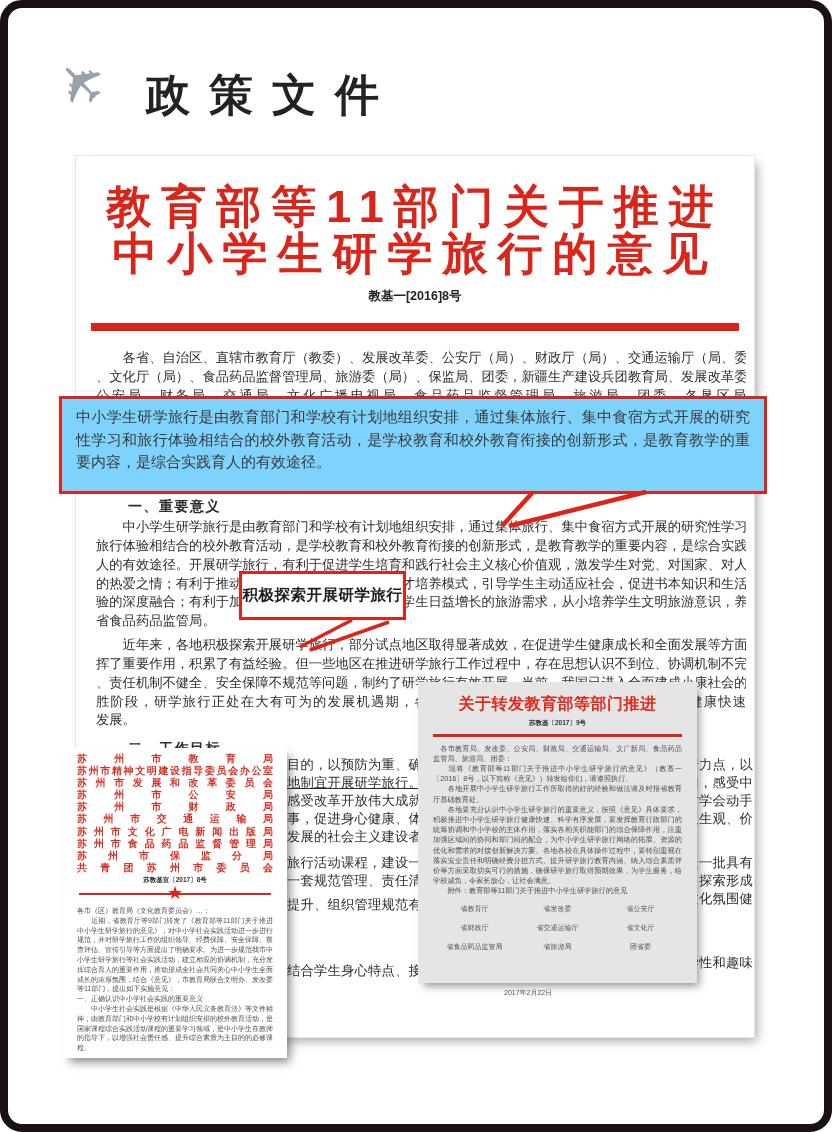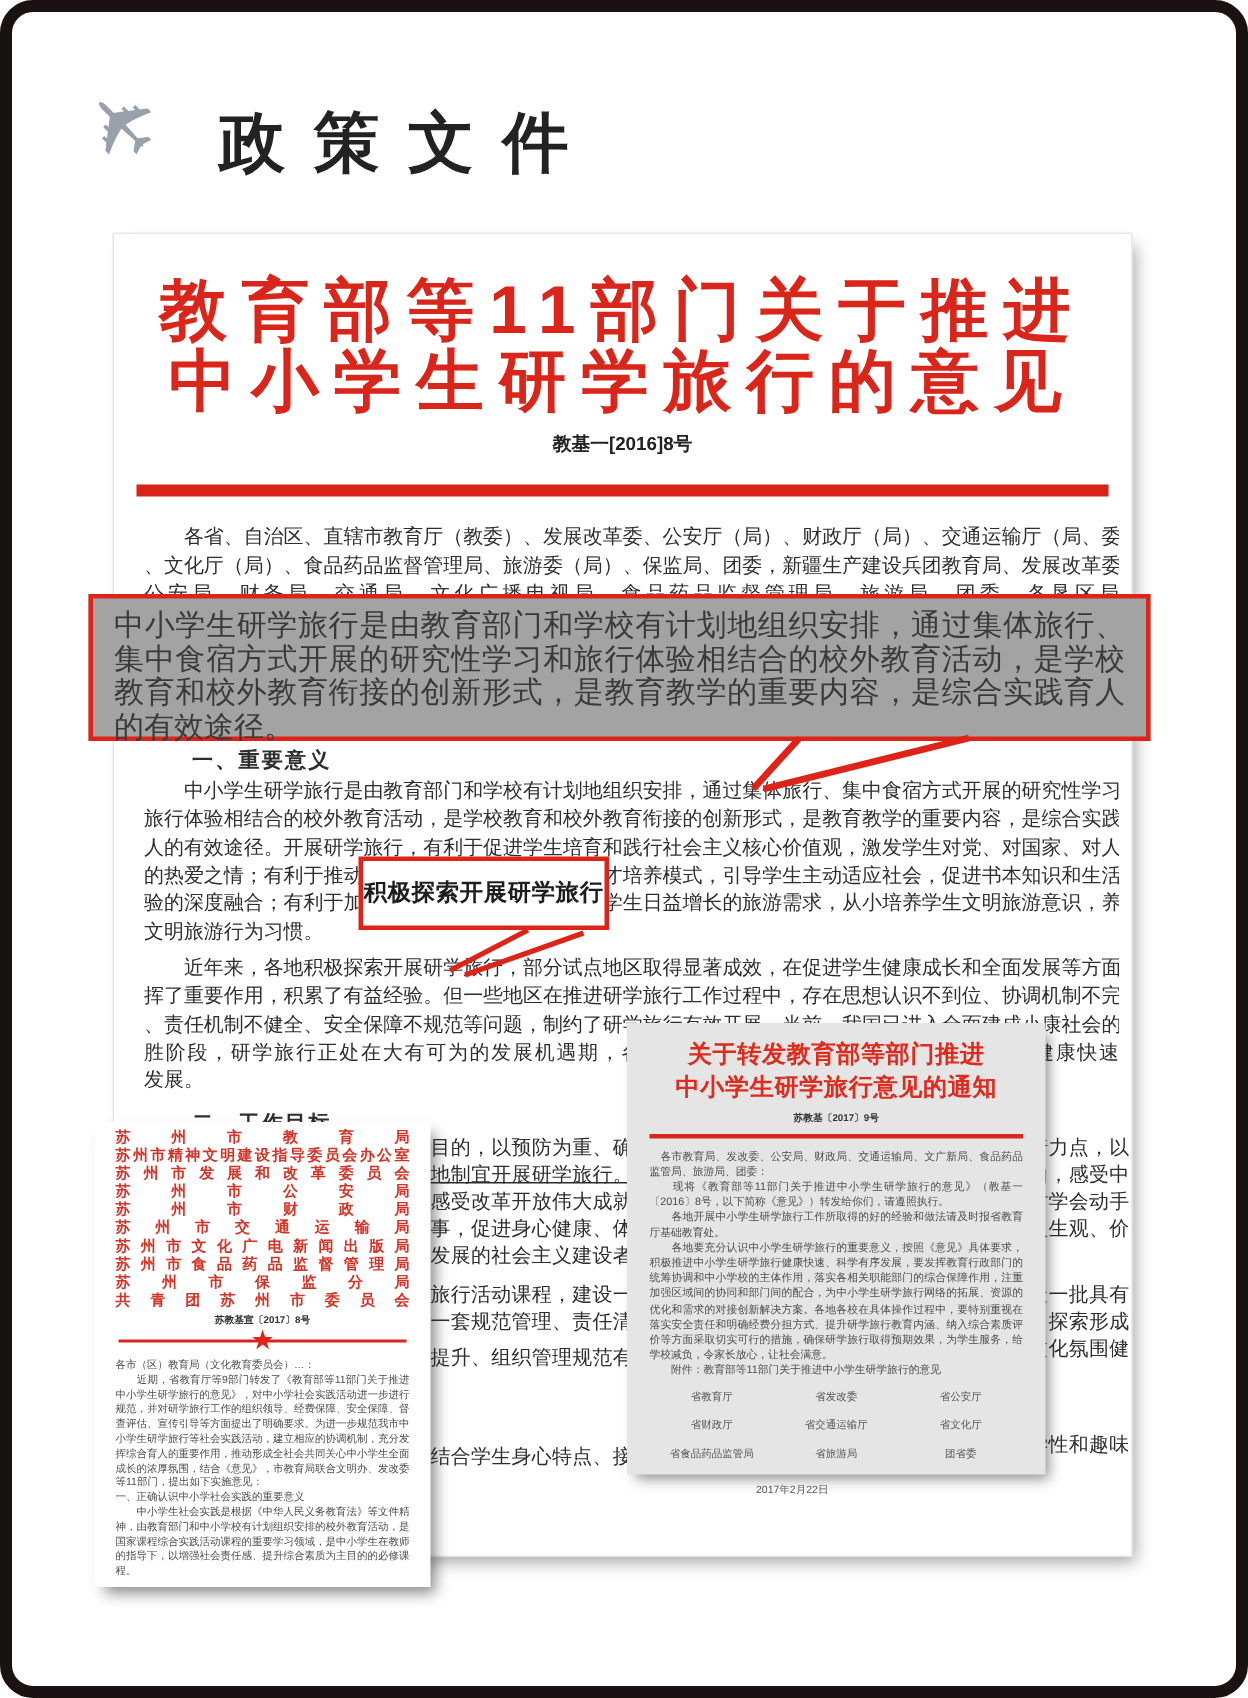--- a/index.html
+++ b/index.html
@@ -37,23 +37,23 @@
 
   
   .frag-col{position:absolute;top:0;width:0;z-index:2;}
   .frag-col.mid{left:287px;}
   .frag-col.rightc{left:auto;right:79px;}
   .frag{position:absolute;left:0;white-space:nowrap;font-size:13.3px;letter-spacing:.2px;
         color:#2e2e2e;}
   .frag.fragr{left:auto;right:0;}
 
   
-  .callout{position:absolute;left:59px;top:396px;width:708px;height:98px;background:#a3a3a3;
+  .callout{position:absolute;left:59px;top:396px;width:708px;height:98px;background:#7dd3fc;
            border:3.5px solid #de2418;box-sizing:border-box;padding:7px 14px;z-index:3;
-           font-size:20px;line-height:22.6px;font-weight:500;color:#3a3a3a;text-align:justify;}
+           font-size:15px;line-height:22.6px;font-weight:500;color:#3a3a3a;text-align:justify;}
   .label-box{position:absolute;left:239px;top:571px;width:167px;height:49px;background:#fff;
              border:3.5px solid #de2418;box-sizing:border-box;z-index:3;display:flex;
              align-items:center;justify-content:center;font-size:15.5px;font-weight:bold;
              color:#1d1d1d;letter-spacing:.5px;}
   .tails{position:absolute;inset:0;width:832px;height:1132px;pointer-events:none;z-index:4;}
   .tails line{stroke:#de2418;}
 
   
   .left-doc{position:absolute;left:63px;top:748px;width:224px;height:310px;background:#fff;
             box-sizing:border-box;padding:5px 14px 0;z-index:5;
@@ -107,21 +107,21 @@
         <div class="bline">公安局、财务局、交通局、文化广播电视局、食品药品监督管理局、旅游局、团委、各垦区局</div>
       </div>
 
     <div class="sec-heading h1pos">一、重要意义</div>
     <div class="body-lines p1pos">
         <div class="bline">　　中小学生研学旅行是由教育部门和学校有计划地组织安排，通过集体旅行、集中食宿方式开展的研究性学习和</div>
         <div class="bline">旅行体验相结合的校外教育活动，是学校教育和校外教育衔接的创新形式，是教育教学的重要内容，是综合实践育</div>
         <div class="bline">人的有效途径。开展研学旅行，有利于促进学生培育和践行社会主义核心价值观，激发学生对党、对国家、对人民</div>
         <div class="bline">的热爱之情；有利于推动全面实施素质教育，创新人才培养模式，引导学生主动适应社会，促进书本知识和生活经</div>
         <div class="bline">验的深度融合；有利于加快提高人民生活质量，满足学生日益增长的旅游需求，从小培养学生文明旅游意识，养成</div>
-        <div class="bline endline">文明旅游行为习惯。</div>
+        <div class="bline endline">省食品药品监管局。</div>
       </div>
     <div class="body-lines p2pos">
         <div class="bline">　　近年来，各地积极探索开展研学旅行，部分试点地区取得显著成效，在促进学生健康成长和全面发展等方面发</div>
         <div class="bline">挥了重要作用，积累了有益经验。但一些地区在推进研学旅行工作过程中，存在思想认识不到位、协调机制不完善</div>
         <div class="bline">、责任机制不健全、安全保障不规范等问题，制约了研学旅行有效开展。当前，我国已进入全面建成小康社会的决</div>
         <div class="bline">胜阶段，研学旅行正处在大有可为的发展机遇期，各地要抢抓机遇，乘势而上，推动研学旅行健康快速</div>
         <div class="bline endline">发展。</div>
       </div>
     <div class="sec-heading h2pos">二、工作目标</div>
   </section>
@@ -179,21 +179,20 @@
         <div class="tiny-p">各市（区）教育局（文化教育委员会）…：</div>
         <div class="tiny-p">　　近期，省教育厅等9部门转发了《教育部等11部门关于推进中小学生研学旅行的意见》，对中小学社会实践活动进一步进行规范，并对研学旅行工作的组织领导、经费保障、安全保障、督查评估、宣传引导等方面提出了明确要求。为进一步规范我市中小学生研学旅行等社会实践活动，建立相应的协调机制，充分发挥综合育人的重要作用，推动形成全社会共同关心中小学生全面成长的浓厚氛围，结合《意见》，市教育局联合文明办、发改委等11部门，提出如下实施意见：</div>
         <div class="tiny-p">一、正确认识中小学社会实践的重要意义</div>
         <div class="tiny-p">　　中小学生社会实践是根据《中华人民义务教育法》等文件精神，由教育部门和中小学校有计划组织安排的校外教育活动，是国家课程综合实践活动课程的重要学习领域，是中小学生在教师的指导下，以增强社会责任感、提升综合素质为主目的的必修课程。</div>
       </div>
   </aside>
 
   <aside class="right-doc">
     <div class="rd-title">
       <div>关于转发教育部等部门推进</div>
-      <div>中小学生研学旅行意见的通知</div>
     </div>
     <div class="rd-num">苏教基〔2017〕9号</div>
     <div class="rd-hr"></div>
     <div class="tiny-body rd-body">
         <div class="tiny-p">　各市教育局、发改委、公安局、财政局、交通运输局、文广新局、食品药品监管局、旅游局、团委：</div>
         <div class="tiny-p">　　现将《教育部等11部门关于推进中小学生研学旅行的意见》（教基一〔2016〕8号，以下简称《意见》）转发给你们，请遵照执行。</div>
         <div class="tiny-p">　　各地开展中小学生研学旅行工作所取得的好的经验和做法请及时报省教育厅基础教育处。</div>
         <div class="tiny-p">　　各地要充分认识中小学生研学旅行的重要意义，按照《意见》具体要求，积极推进中小学生研学旅行健康快速、科学有序发展，要发挥教育行政部门的统筹协调和中小学校的主体作用，落实各相关职能部门的综合保障作用，注重加强区域间的协同和部门间的配合，为中小学生研学旅行网络的拓展、资源的优化和需求的对接创新解决方案。各地各校在具体操作过程中，要特别重视在落实安全责任和明确经费分担方式、提升研学旅行教育内涵、纳入综合素质评价等方面采取切实可行的措施，确保研学旅行取得预期效果，为学生服务，给学校减负，令家长放心，让社会满意。</div>
         <div class="tiny-p">　　附件：教育部等11部门关于推进中小学生研学旅行的意见</div>
       </div>

